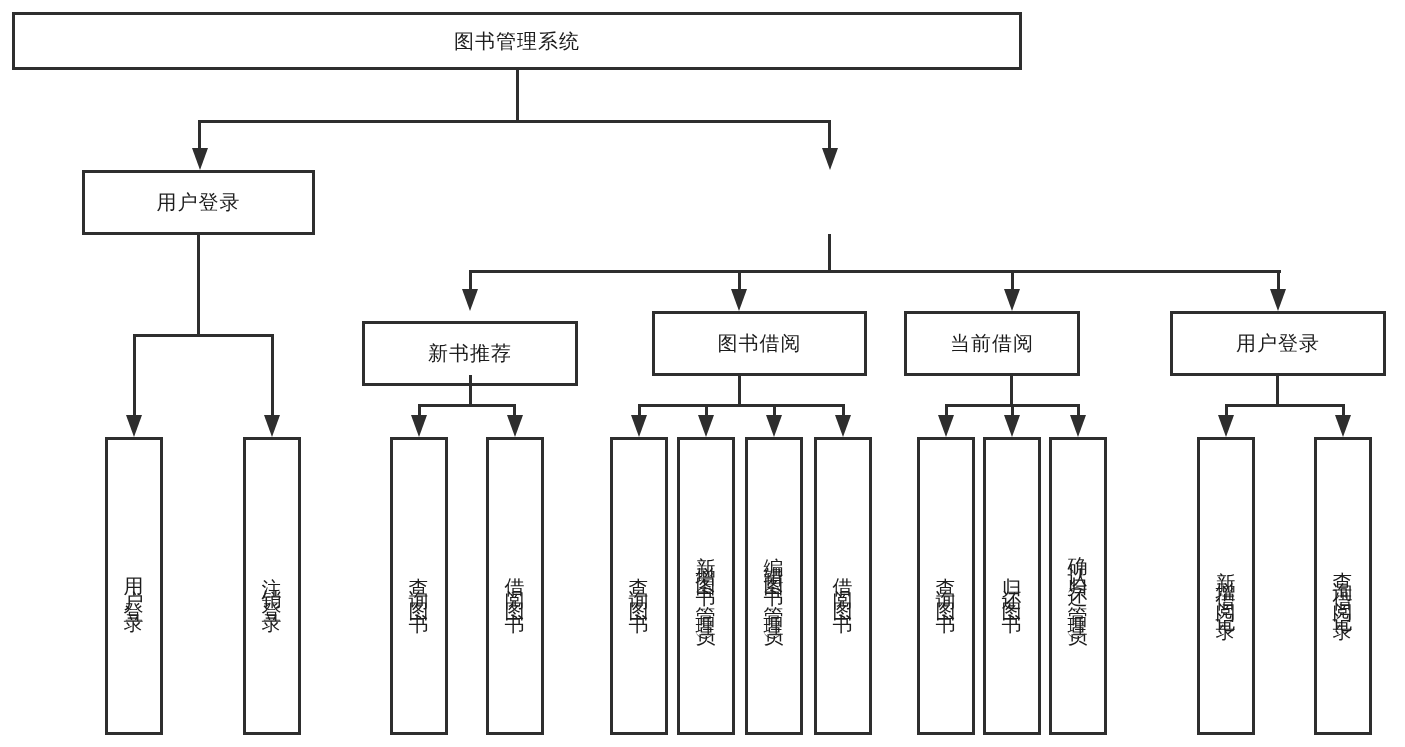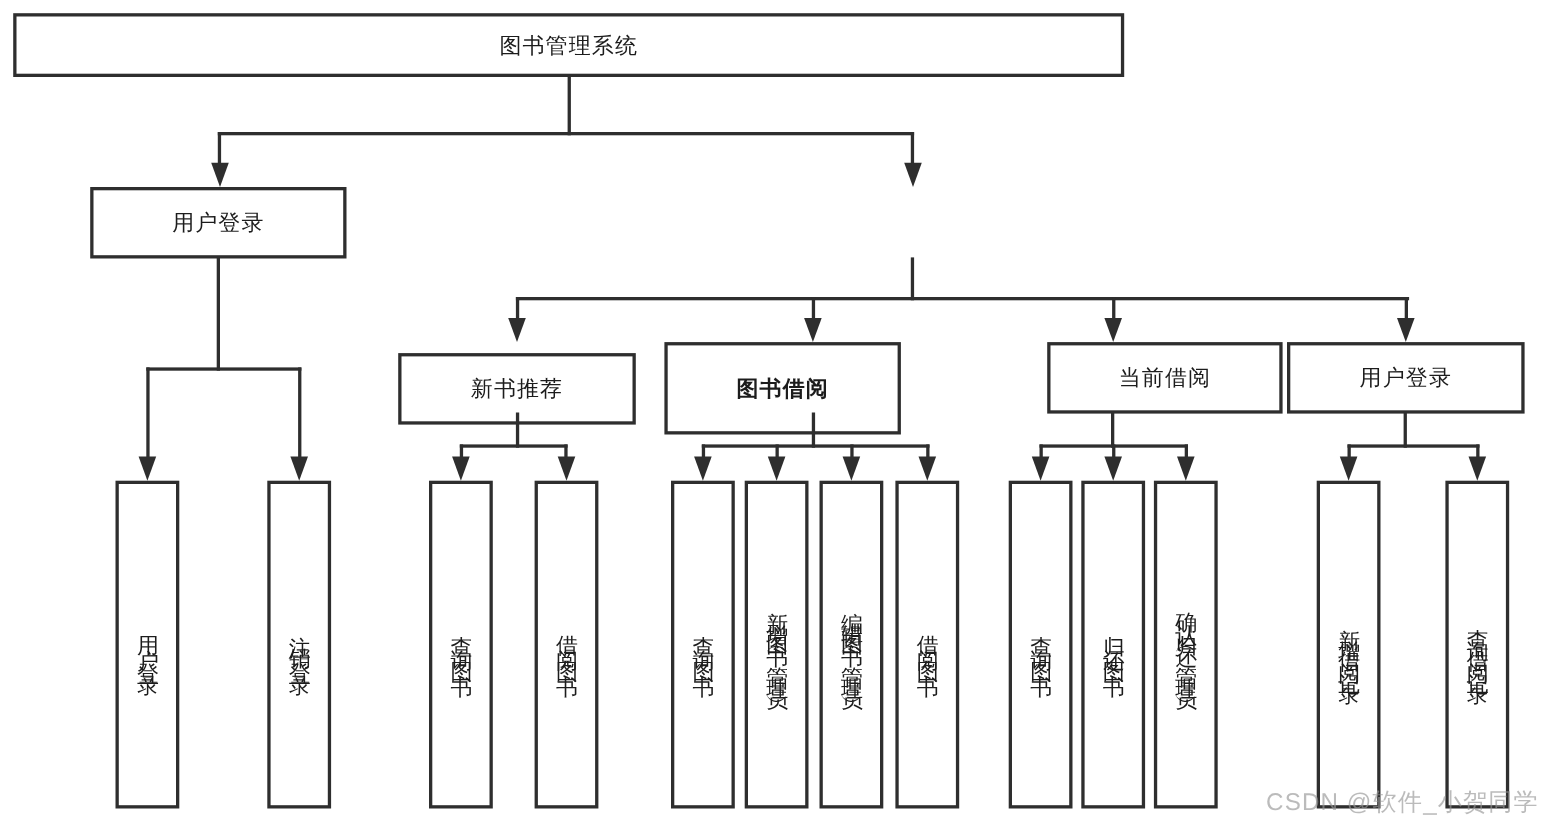--- a/index.html
+++ b/index.html
@@ -70,24 +70,24 @@
     <span>图书管理系统</span>
   </div>
 
   <div class="box" style="left:82px; top:170px; width:233px; height:65px;">
     <span>用户登录</span>
   </div>
 
   <div class="box" style="left:362px; top:321px; width:216px; height:65px;">
     <span>新书推荐</span>
   </div>
-  <div class="box" style="left:604px; top:311px; width:215px; height:84px;font-weight:bold;">
+  <div class="box" style="left:652px; top:311px; width:215px; height:65px;">
     <span>图书借阅</span>
   </div>
-  <div class="box" style="left:952px; top:311px; width:214px; height:65px;">
+  <div class="box" style="left:904px; top:311px; width:176px; height:65px;">
     <span>当前借阅</span>
   </div>
   <div class="box" style="left:1170px; top:311px; width:216px; height:65px;">
     <span>用户登录</span>
   </div>
 
   <div class="box leaf" style="left:105px; top:437px; width:58px; height:298px;">
     <span class="vtext">用户登录</span>
   </div>
   <div class="box leaf" style="left:243px; top:437px; width:58px; height:298px;">
@@ -183,14 +183,13 @@
   <div class="vline" style="left:1077px; top:404px; height:14px;"></div>
   <div class="tri" style="left:1070px; top:415px;"></div>
 
   <div class="vline" style="left:1276px; top:375px; height:32px;"></div>
   <div class="hline" style="left:1225px; top:404px; width:120px;"></div>
   <div class="vline" style="left:1225px; top:404px; height:14px;"></div>
   <div class="tri" style="left:1218px; top:415px;"></div>
   <div class="vline" style="left:1342px; top:404px; height:14px;"></div>
   <div class="tri" style="left:1335px; top:415px;"></div>
 
-  <div class="watermark">CSDN @软件_小贺同学</div>
 </div>
 
 </body></html>

